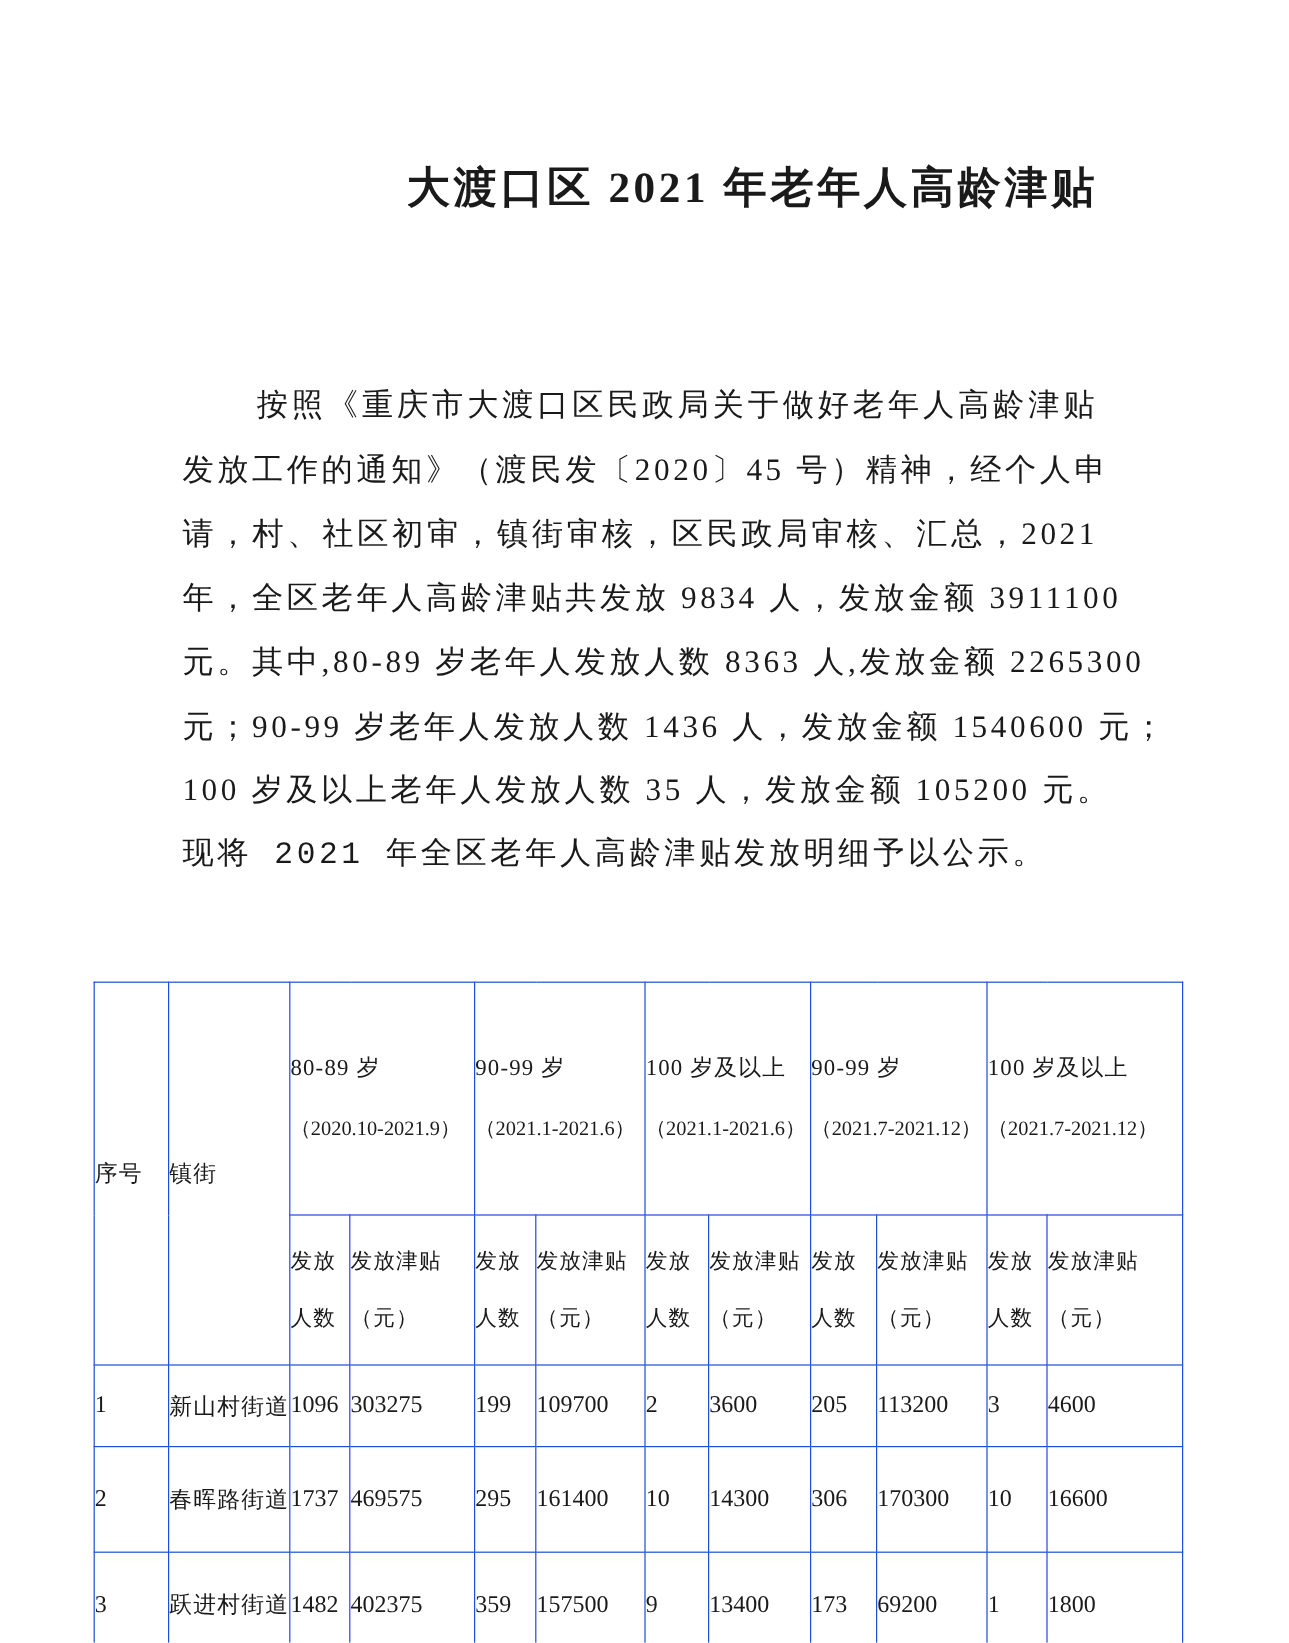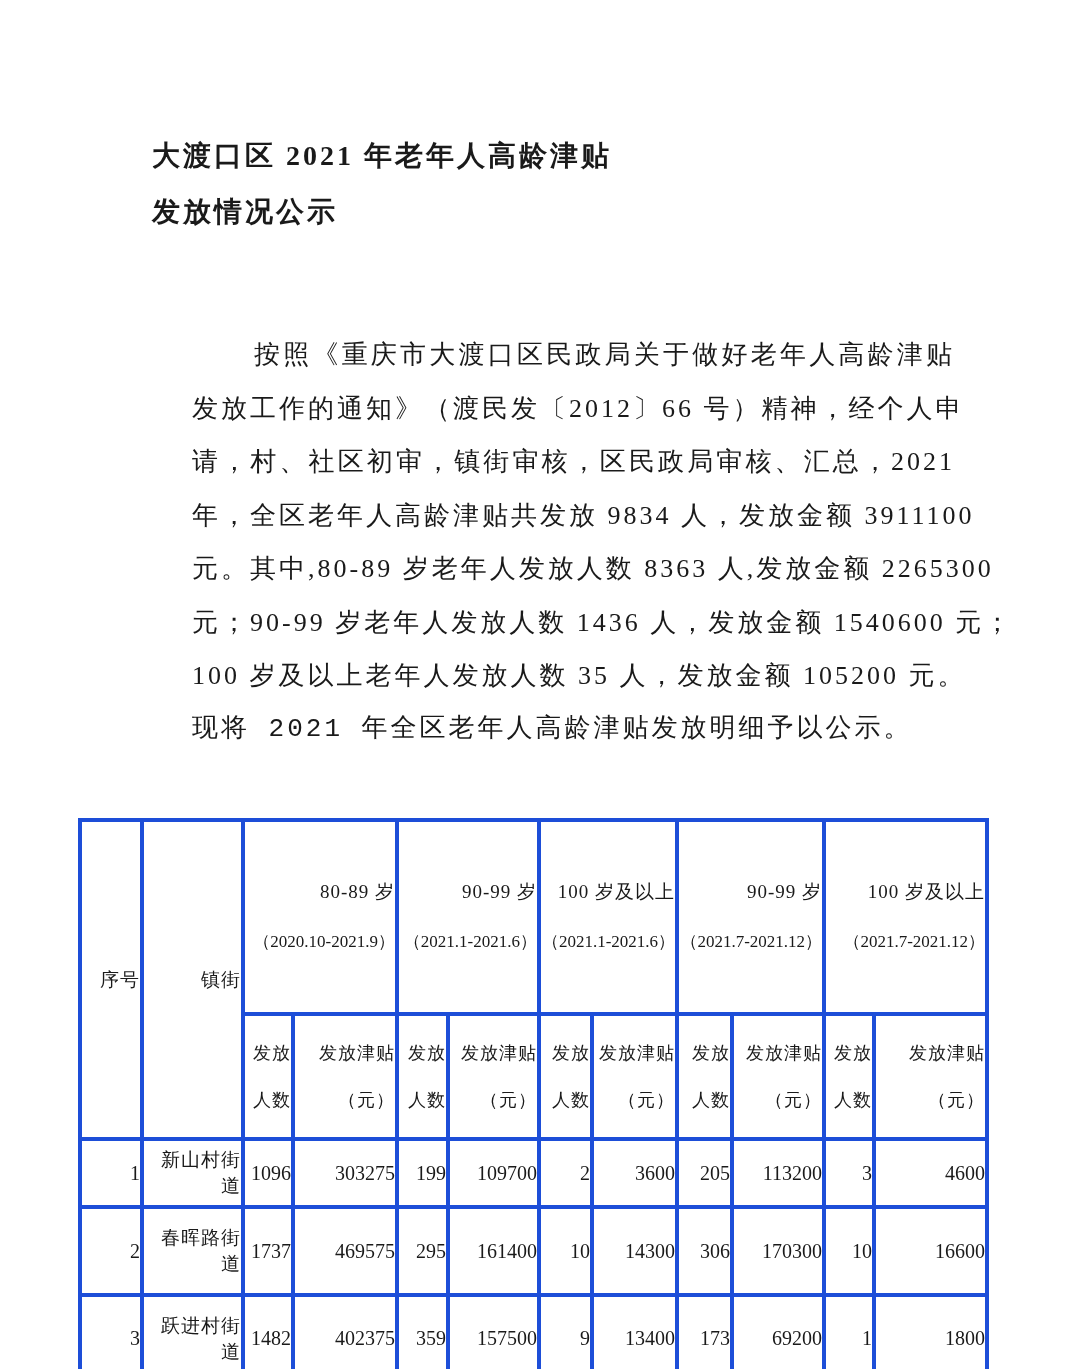--- a/index.html
+++ b/index.html
@@ -12,60 +12,59 @@
     font-family: "Liberation Serif", "DejaVu Serif", serif;
     overflow: hidden;
   }
 
   
   .doc-title {
     position: absolute;
     left: 152px;
     top: 128px;
     width: 763px;
-    text-align: left;
+    text-align: right;
     font-weight: bold;
-    font-size: 28px;
+    font-size: 36px;
     line-height: 56px;
     letter-spacing: 3px;
   }
 
   
   .body-text {
     position: absolute;
     left: 152px;
-    top: 328px;
+    top: 311px;
     width: 763px;
     font-size: 26px;
     line-height: 53.5px;
     letter-spacing: 3px;
-    margin-left: 40px;
   }
   .para-line {
     white-space: nowrap;
     text-align: justify;
     text-align-last: justify;
   }
   .para-line.first { text-indent: 62px; }
   .para-line.last  { text-align-last: left; font-family: Liberation Mono, monospace; }
 
   
   table.subsidy {
     position: absolute;
     left: 78px;
     top: 818px;
     width: 907px;
     border-collapse: collapse;
     table-layout: fixed;
     font-family: "Liberation Serif", "DejaVu Serif", serif;
   }
   table.subsidy td {
-    border: 4px solid #1d4ed8;
+    border: 1px solid #1d4ed8;
     padding: 0;
-    text-align: right;
+    text-align: left;
     vertical-align: middle;
     overflow: hidden;
   }
   tr.hrow1 { height: 194px; }
   tr.hrow2 { height: 125px; }
   tr.drow1 { height: 68px; }
   tr.drow2 { height: 88px; }
   tr.drow3 { height: 87px; }
 
   .corner-label {
@@ -85,26 +84,25 @@
   td.num    { font-size: 20px; }
   td.street { font-size: 19px; letter-spacing: 1px; }
 </style>
 </head>
 <body>
 
 <div class="page">
 
   <div class="doc-title">
     <div>大渡口区 2021 年老年人高龄津贴</div>
-    <div>发放情况公示</div>
   </div>
 
   <div class="body-text">
     <div class="para-line first">按照《重庆市大渡口区民政局关于做好老年人高龄津贴</div>
-    <div class="para-line">发放工作的通知》（渡民发〔2012〕66 号）精神，经个人申</div>
+    <div class="para-line">发放工作的通知》（渡民发〔2020〕45 号）精神，经个人申</div>
     <div class="para-line">请，村、社区初审，镇街审核，区民政局审核、汇总，2021</div>
     <div class="para-line">年，全区老年人高龄津贴共发放 9834 人，发放金额 3911100</div>
     <div class="para-line">元。其中,80-89 岁老年人发放人数 8363 人,发放金额 2265300</div>
     <div class="para-line">元；90-99 岁老年人发放人数 1436 人，发放金额 1540600 元；</div>
     <div class="para-line">100 岁及以上老年人发放人数 35 人，发放金额 105200 元。</div>
     <div class="para-line last">现将 2021 年全区老年人高龄津贴发放明细予以公示。</div>
   </div>
 
   <table class="subsidy">
     <colgroup>

